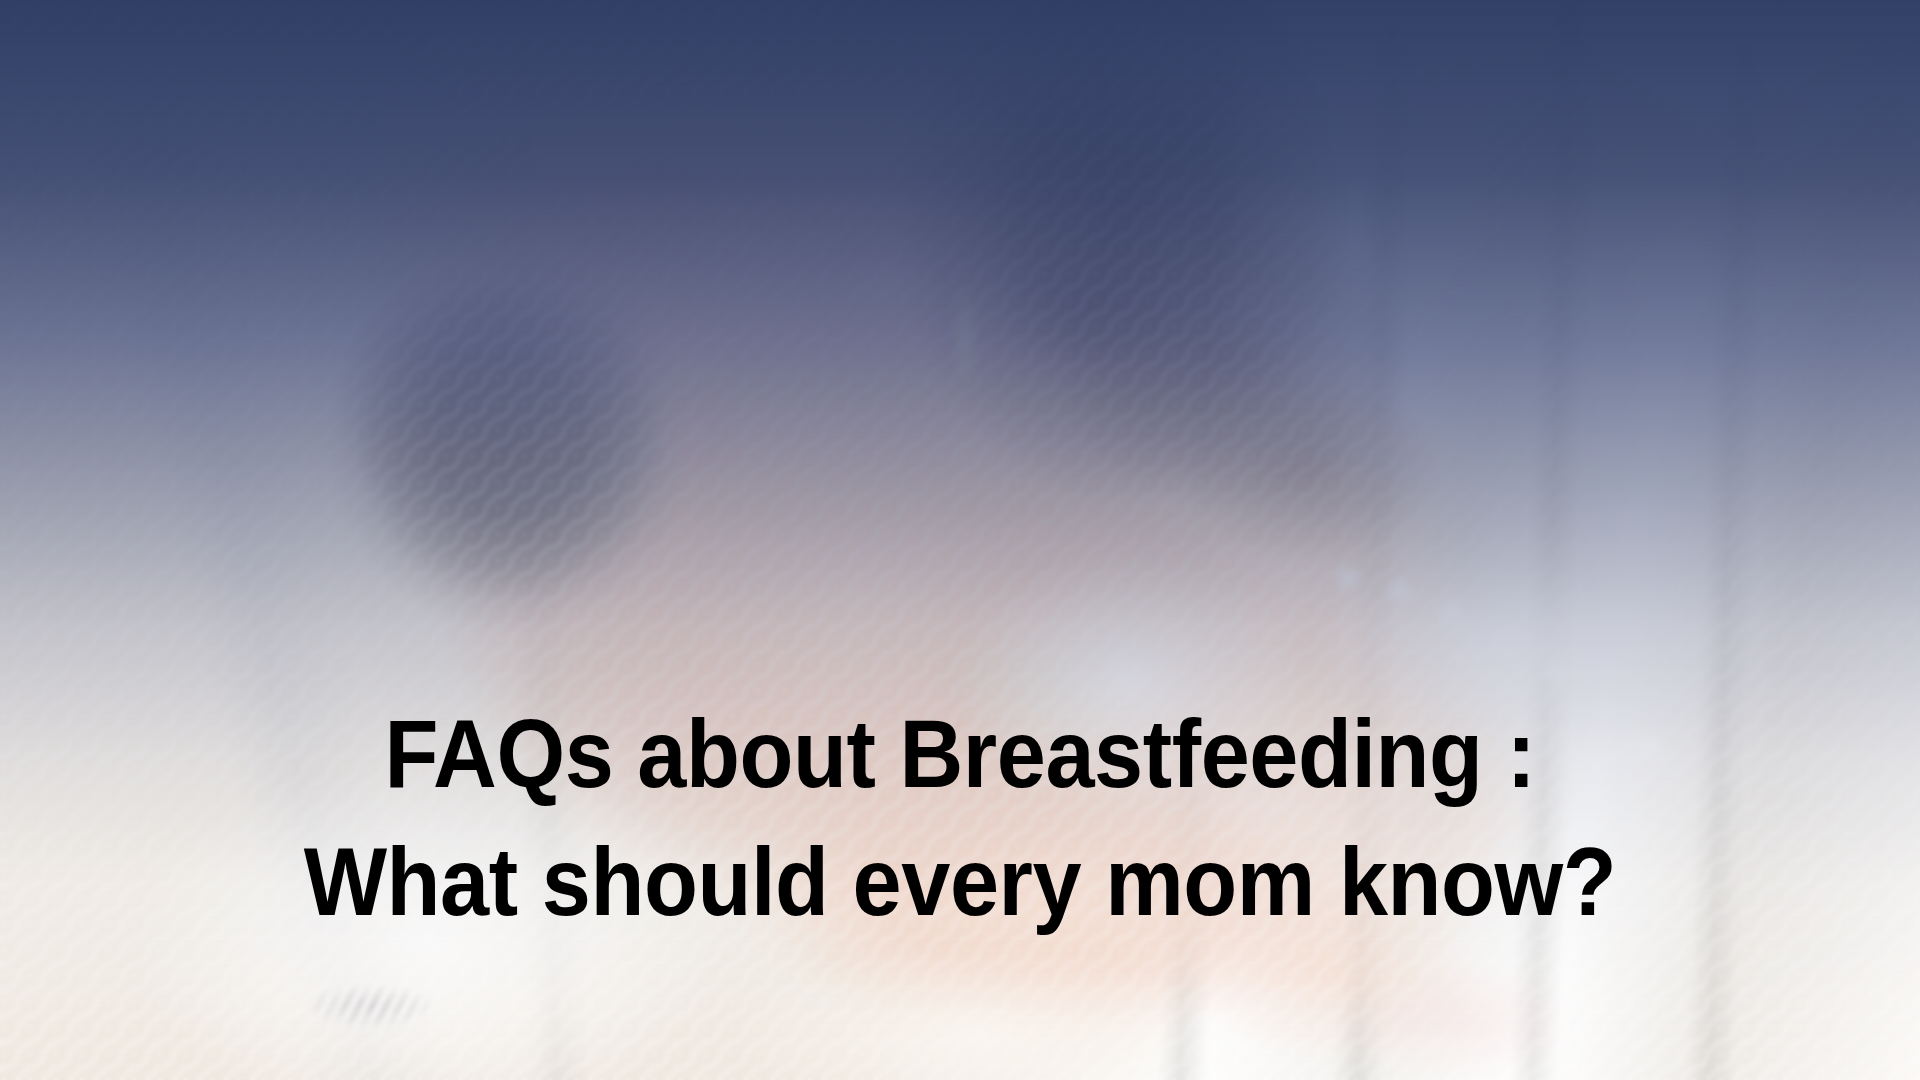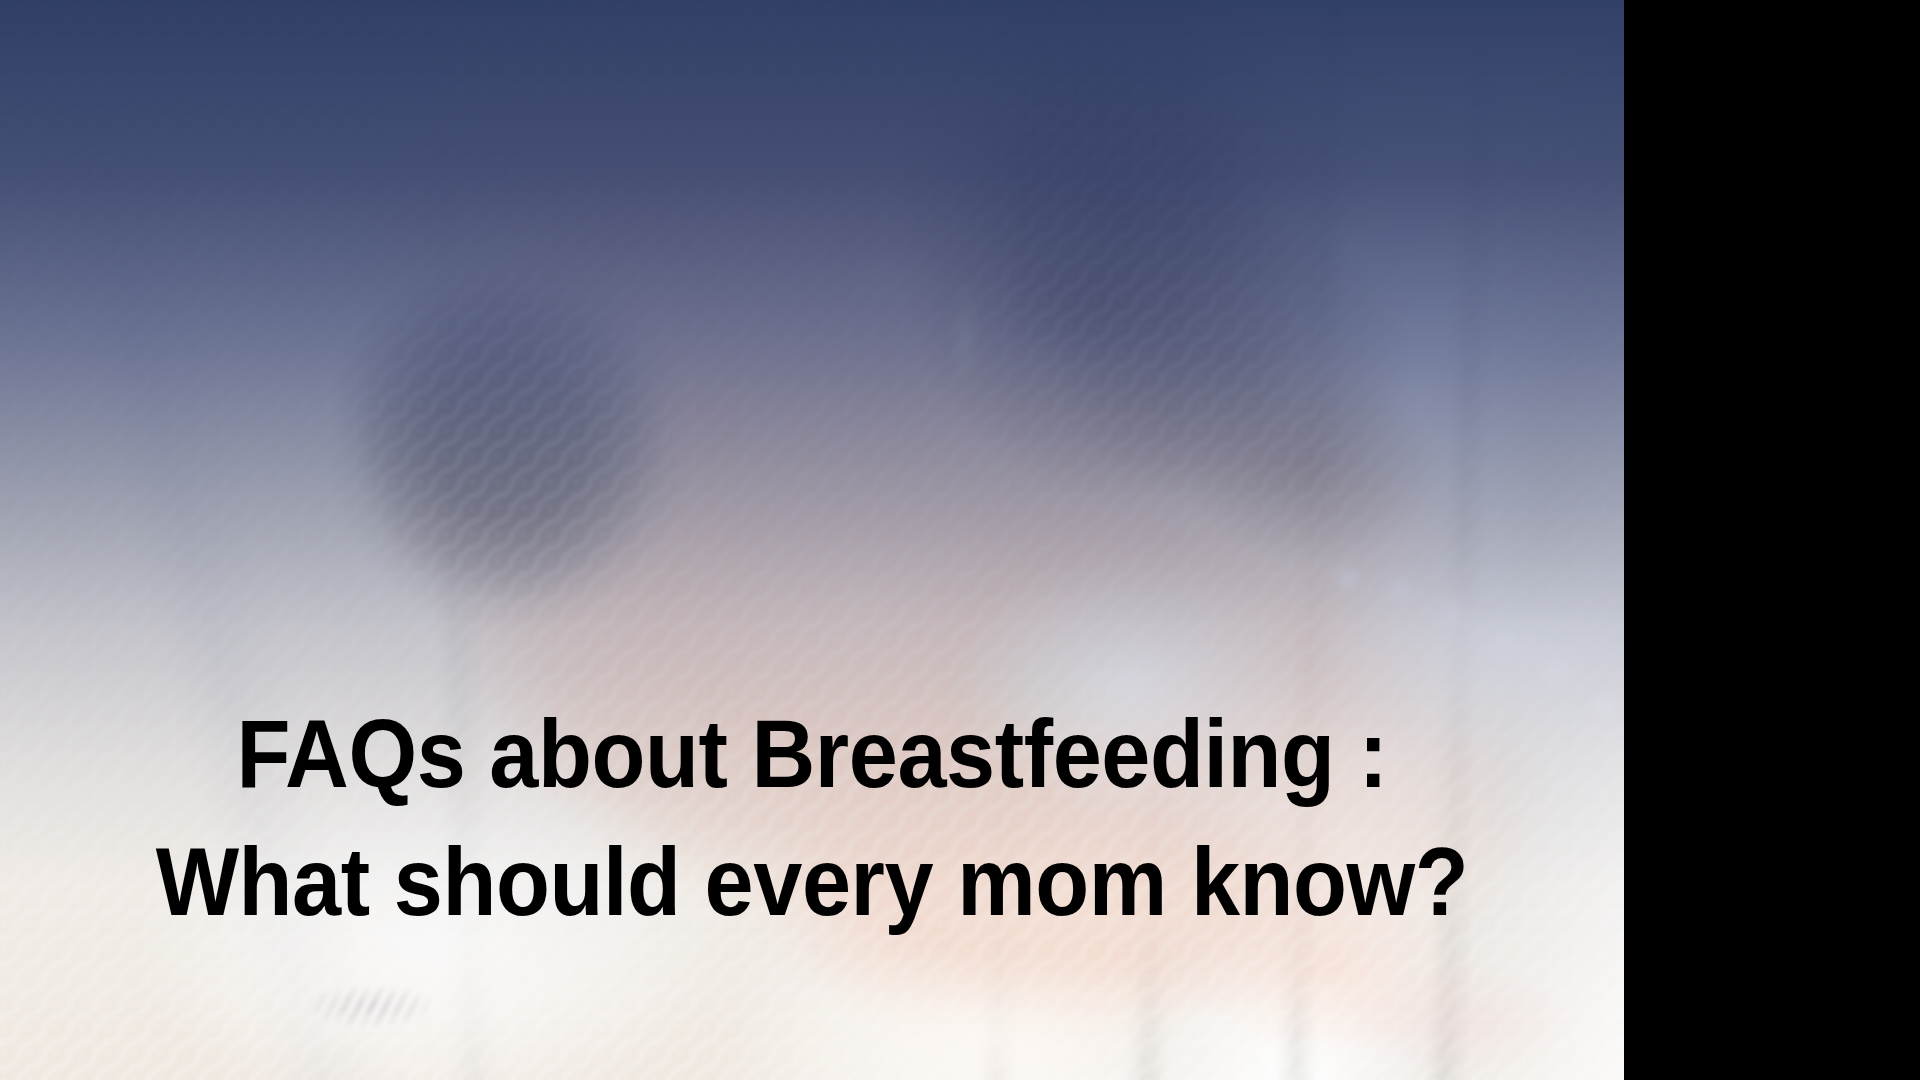--- a/index.html
+++ b/index.html
@@ -9,21 +9,21 @@
     width:1920px;
     height:1080px;
     overflow:hidden;
     background:#000;
     font-family:"Liberation Sans", sans-serif;
   }
 
   
   #banner {
     position:relative;
-    width:1624px;
+    width:1920px;
     height:1080px;
     overflow:hidden;
     isolation:isolate;
   }
 
   
   .photo-layer {
     position:absolute;
     inset:0;
     background-repeat:no-repeat;

